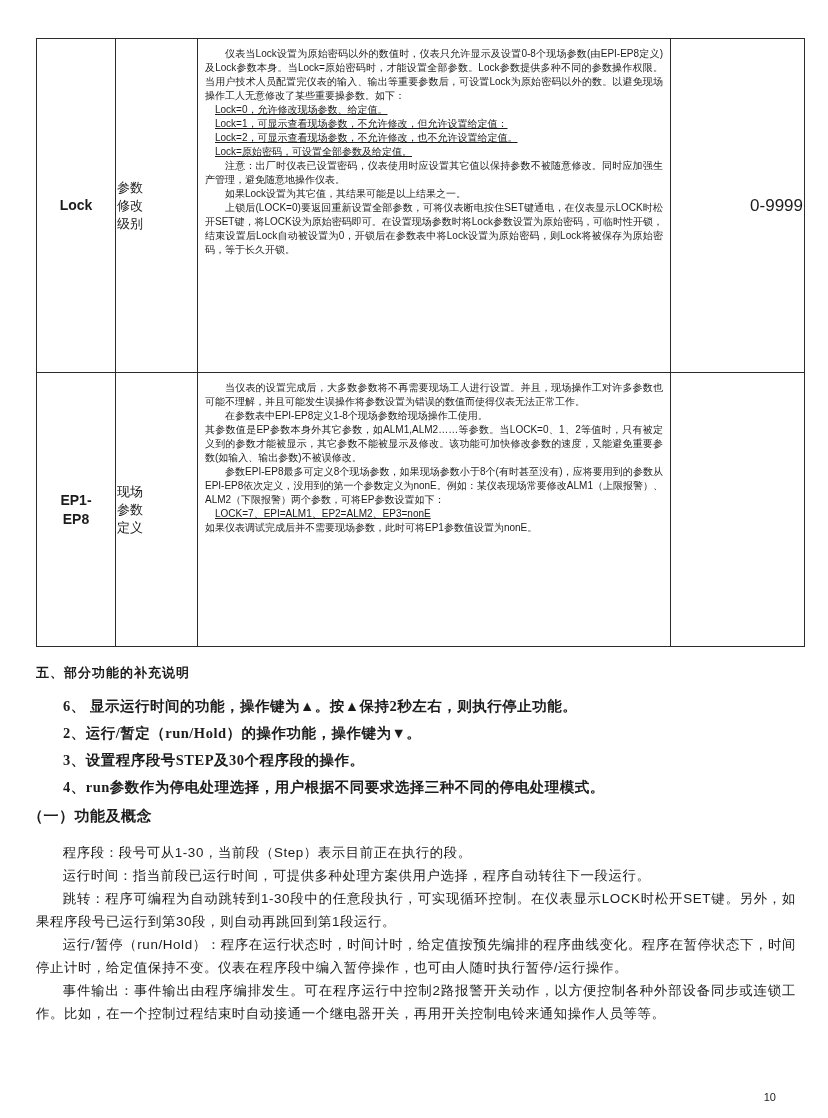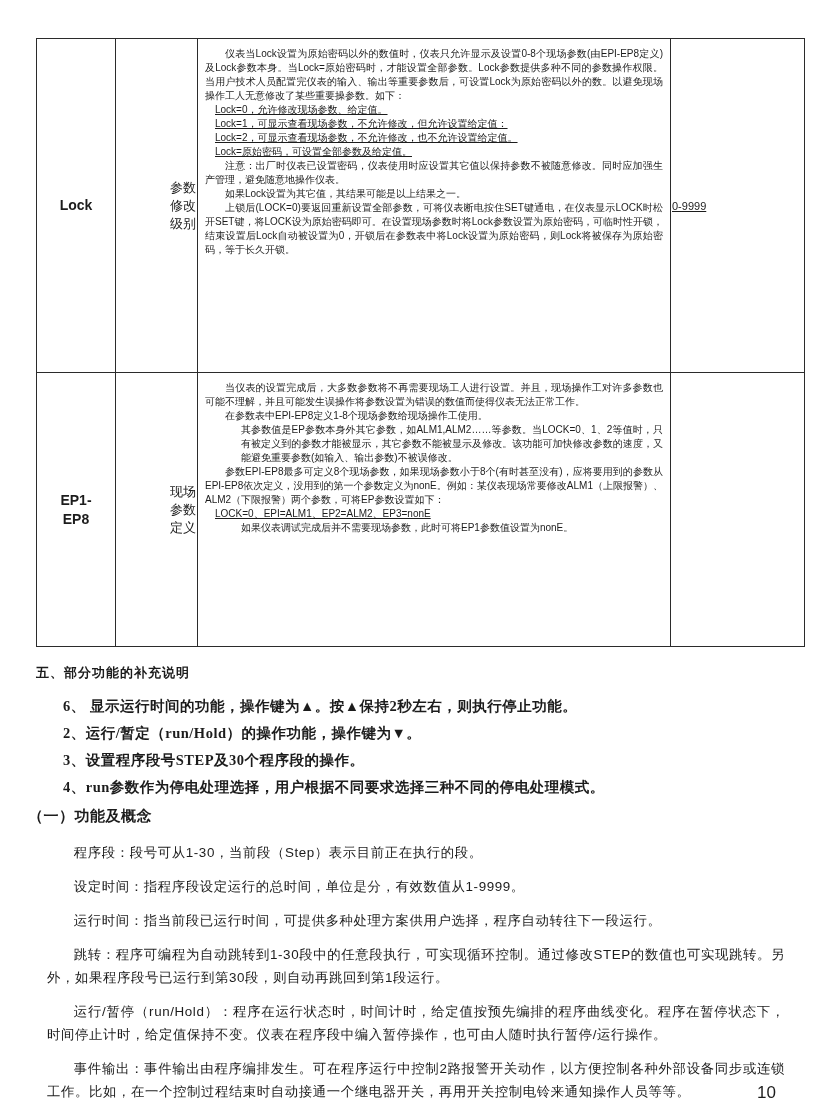--- a/index.html
+++ b/index.html
@@ -30,45 +30,44 @@
     width: 76px;
     text-align: center;
     vertical-align: middle;
     font-size: 14px;
     white-space: pre-line;
     line-height: 19px;
     font-weight: bold;
   }
   td.cell-cat {
     width: 79px;
-    text-align: right;
+    text-align: left;
     vertical-align: middle;
     font-size: 13px;
     white-space: pre-line;
     line-height: 18px;
   }
   td.cell-desc {
     width: 458px;
     vertical-align: top;
     padding: 8px 7px 6px 7px;
     font-size: 10px;
     line-height: 14px;
     text-align: justify;
   }
   td.cell-range {
     width: 131px;
-    text-align: left;
+    text-align: right;
     vertical-align: middle;
-    font-size: 11px;
-    text-decoration: underline;
+    font-size: 17px;
   }
   .cell-desc p { margin: 0; }
   .cell-desc p.p2 { text-indent: 2em; }
   .cell-desc p.opt { text-indent: 1em; text-decoration: underline; }
-  .cell-desc p.p0 { text-indent: 0; margin-left: 36px; }
+  .cell-desc p.p0 { text-indent: 0; }
   tr.row-lock { height: 334px; }
   tr.row-ep { height: 274px; }
 
   
   .content {
     position: absolute;
     left: 36px;
     right: 32px;
     top: 664px;
   }
@@ -88,32 +87,32 @@
     margin-left: 27px;
   }
   .sub-heading {
     font-family: "Liberation Serif", serif;
     font-weight: bold;
     font-size: 15px;
     letter-spacing: 0.5px;
     margin: 6px 0 15px -8px;
   }
   .concept {
-    margin: 11px;
+    margin: 0;
     font-size: 13.4px;
     line-height: 23px;
     text-align: justify;
     text-indent: 2em;
     letter-spacing: 0.6px;
   }
   .page-num {
     position: absolute;
     right: 52px;
     bottom: 15px;
-    font-size: 17px;
+    font-size: 11px;
   }
 </style>
 </head>
 <body>
 
 <div class="page">
 
   <table class="param-table">
     <tbody>
       <tr class="row-lock">
@@ -137,41 +136,40 @@
         <td class="cell-code">EP1-
 EP8</td>
         <td class="cell-cat">现场
 参数
 定义</td>
         <td class="cell-desc">
           <p class="p2">当仪表的设置完成后，大多数参数将不再需要现场工人进行设置。并且，现场操作工对许多参数也可能不理解，并且可能发生误操作将参数设置为错误的数值而使得仪表无法正常工作。</p>
           <p class="p2">在参数表中EPI-EP8定义1-8个现场参数给现场操作工使用。</p>
           <p class="p0">其参数值是EP参数本身外其它参数，如ALM1,ALM2……等参数。当LOCK=0、1、2等值时，只有被定义到的参数才能被显示，其它参数不能被显示及修改。该功能可加快修改参数的速度，又能避免重要参数(如输入、输出参数)不被误修改。</p>
           <p class="p2">参数EPI-EP8最多可定义8个现场参数，如果现场参数小于8个(有时甚至没有)，应将要用到的参数从EPI-EP8依次定义，没用到的第一个参数定义为nonE。例如：某仪表现场常要修改ALM1（上限报警）、ALM2（下限报警）两个参数，可将EP参数设置如下：</p>
-          <p class="opt">LOCK=0、EPI=ALM1、EP2=ALM2、EP3=nonE</p>
+          <p class="opt">LOCK=7、EPI=ALM1、EP2=ALM2、EP3=nonE</p>
           <p class="p0">如果仪表调试完成后并不需要现场参数，此时可将EP1参数值设置为nonE。</p>
         </td>
         <td class="cell-range"></td>
       </tr>
     </tbody>
   </table>
 
   <div class="content">
     <div class="sec-heading">五、部分功能的补充说明</div>
 
     <div class="sec-item">6、 显示运行时间的功能，操作键为▲。按▲保持2秒左右，则执行停止功能。</div>
     <div class="sec-item">2、运行/暂定（run/Hold）的操作功能，操作键为▼。</div>
     <div class="sec-item">3、设置程序段号STEP及30个程序段的操作。</div>
     <div class="sec-item">4、run参数作为停电处理选择，用户根据不同要求选择三种不同的停电处理模式。</div>
 
     <div class="sub-heading">（一）功能及概念</div>
 
     <p class="concept">程序段：段号可从1-30，当前段（Step）表示目前正在执行的段。</p>
-    <p class="concept">设定时间：指程序段设定运行的总时间，单位是分，有效数值从1-9999。</p>
     <p class="concept">运行时间：指当前段已运行时间，可提供多种处理方案供用户选择，程序自动转往下一段运行。</p>
-    <p class="concept">跳转：程序可编程为自动跳转到1-30段中的任意段执行，可实现循环控制。通过修改STEP的数值也可实现跳转。另外，如果程序段号已运行到第30段，则自动再跳回到第1段运行。</p>
+    <p class="concept">跳转：程序可编程为自动跳转到1-30段中的任意段执行，可实现循环控制。在仪表显示LOCK时松开SET键。另外，如果程序段号已运行到第30段，则自动再跳回到第1段运行。</p>
     <p class="concept">运行/暂停（run/Hold）：程序在运行状态时，时间计时，给定值按预先编排的程序曲线变化。程序在暂停状态下，时间停止计时，给定值保持不变。仪表在程序段中编入暂停操作，也可由人随时执行暂停/运行操作。</p>
     <p class="concept">事件输出：事件输出由程序编排发生。可在程序运行中控制2路报警开关动作，以方便控制各种外部设备同步或连锁工作。比如，在一个控制过程结束时自动接通一个继电器开关，再用开关控制电铃来通知操作人员等等。</p>
   </div>
 
   <div class="page-num">10</div>
 
 </div>
 
 </body></html>

